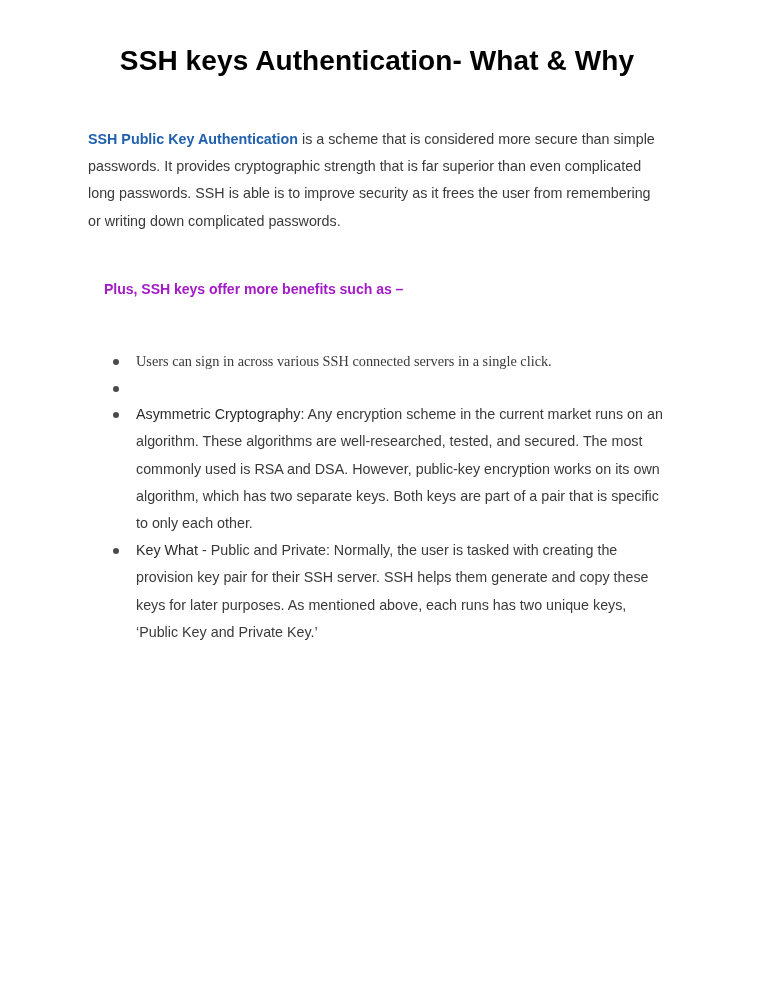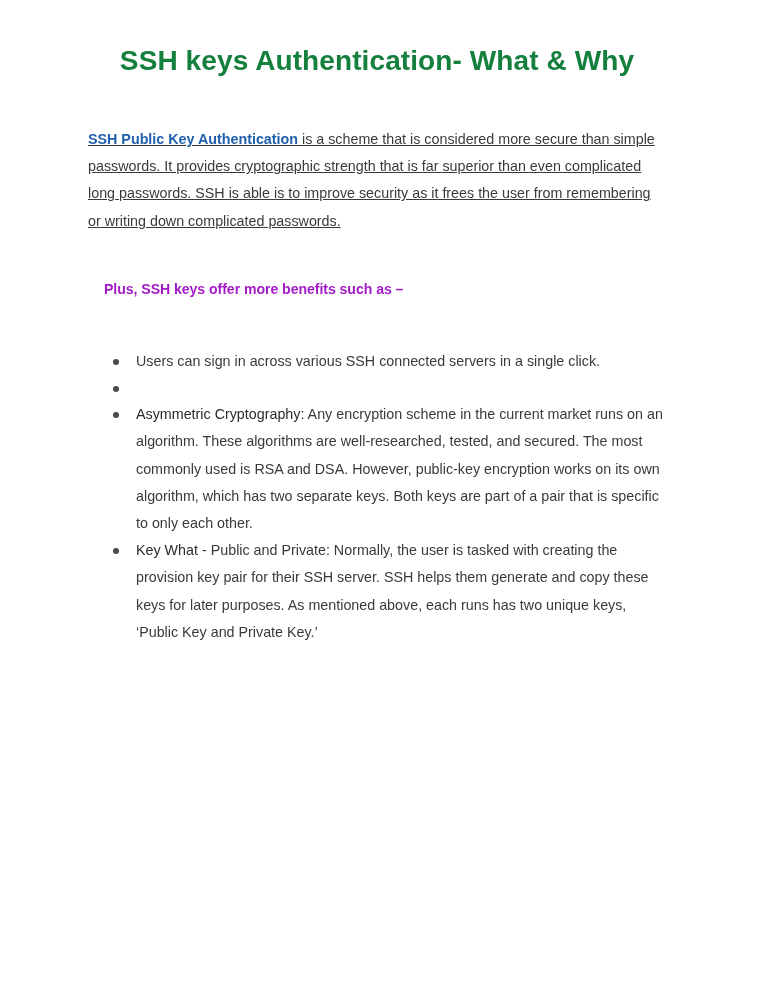--- a/index.html
+++ b/index.html
@@ -32,33 +32,32 @@
   }
 
   
   .doc-title {
     margin: 0;
     padding: 42px 0 0 0;
     text-align: center;
     font-size: 28px;
     line-height: 38px;
     font-weight: bold;
-    color: #15803d;
+    color: #000000;
     letter-spacing: 0.1px;
     white-space: nowrap;
   }
 
   
   .para {
     margin: 0;
     font-size: 14.3px;
     line-height: 27.2px;
     color: #3a3a3a;
     text-align: left;
-    text-decoration: underline;
   }
 
   .para-intro {
     padding-top: 46px;
   }
 
   .lead-bold {
     font-weight: bold;
     color: #2160ad;
   }
@@ -84,20 +83,21 @@
 
   
   .bullets {
     list-style: none;
     margin: 0;
     padding: 0;
   }
 
   .bullets-benefits {
     padding-top: 29px;
+    font-family: Liberation Serif, serif;
   }
 
   .bullets-concepts {
     padding-top: 26px;
   }
 
   .bullet-item {
     position: relative;
     margin: 0;
     padding: 0 0 0 48px;

